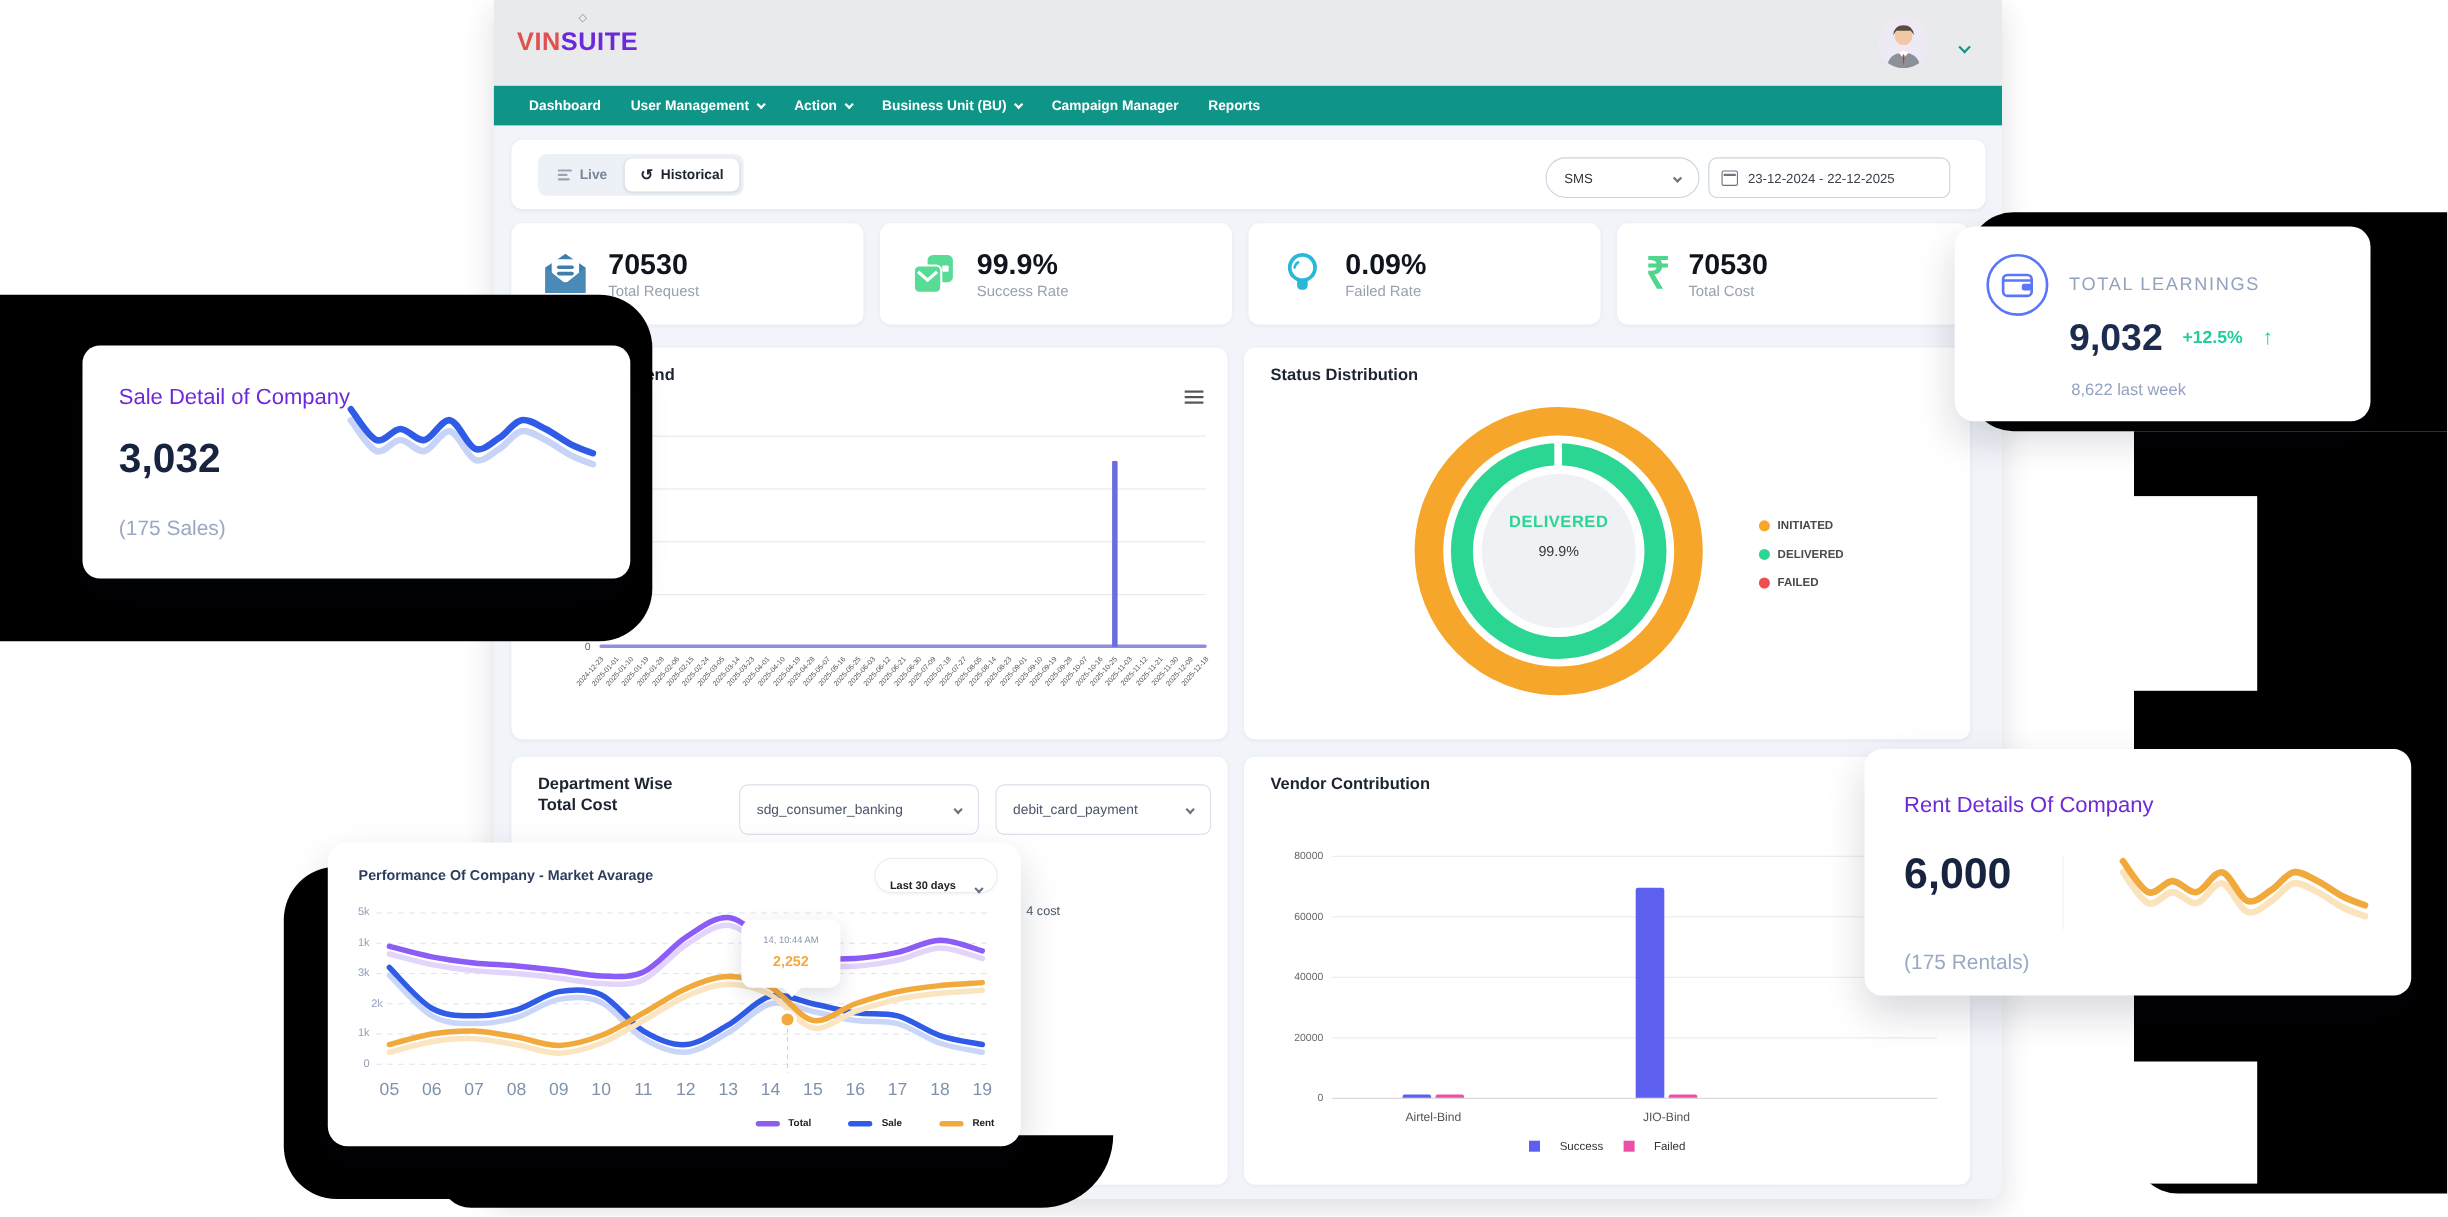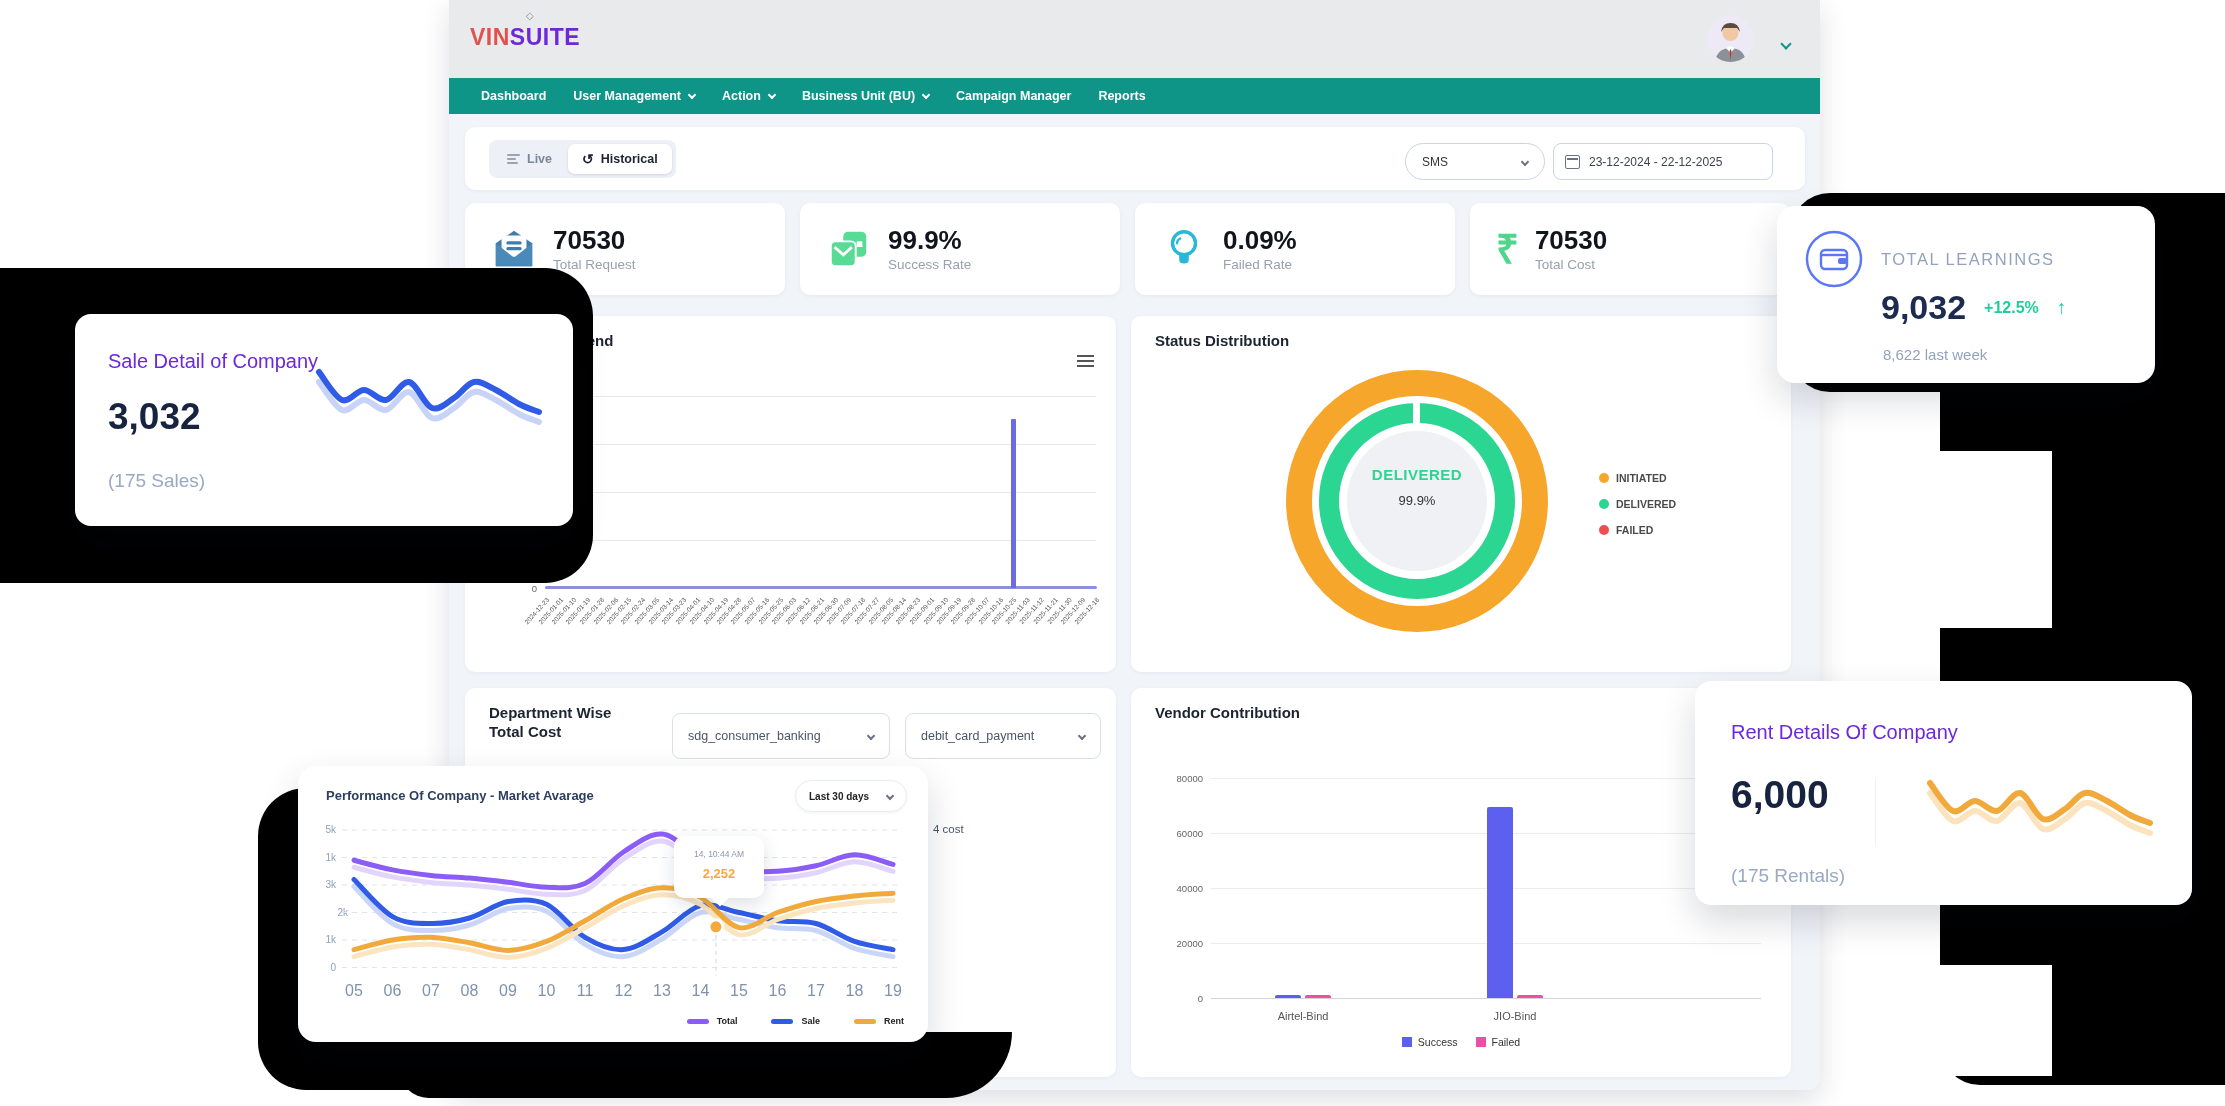--- a/index.html
+++ b/index.html
@@ -88,21 +88,21 @@
   .dept .c-title { line-height:1.25; }
   .dsel { position:absolute; height:46px; border:1px solid #D9DFEA; border-radius:8px; background:#fff; display:flex; align-items:center; justify-content:space-between; padding:0 15px; font-size:12.5px; color:#4A5568; cursor:pointer; }
   .dsel.one { left:207px; top:25px; width:218px; }
   .dsel.two { left:440px; top:25px; width:196px; }
   .frag { position:absolute; left:468px; top:135px; font-size:11.5px; color:#4A5568; }
 
   .vendor { left:682px; top:574px; width:660px; height:389px; }
   .vbar { position:absolute; }
   .vcat { position:absolute; width:140px; text-align:center; font-size:11px; color:#555; top:322px; }
   .legend-h { position:absolute; left:0; width:100%; top:348px; display:flex; justify-content:center; gap:18px; }
-  .legend-h .li { display:flex; align-items:center; gap:6px; font-size:10.5px; color:#333; }
+  .legend-h .li { display:flex; align-items:center; gap:18px; font-size:10.5px; color:#333; }
   .sq { width:10px; height:10px; }
 
   
   .float { position:absolute; background:#fff; border-radius:16px; z-index:4; box-shadow:0 16px 36px rgba(10,20,40,.16); }
   .sale { left:75px; top:314px; width:498px; height:212px; }
   .f-title { position:absolute; font-size:20px; color:#6d28d9; }
   .f-val { position:absolute; font-weight:bold; color:#17233F; }
   .f-sub { position:absolute; font-size:19px; color:#9AA9C3; }
 
   .tl { left:1777px; top:206px; width:378px; height:177px; border-radius:18px; }
@@ -112,21 +112,21 @@
   .tl-val { font-size:34px; font-weight:bold; color:#1D2B4F; }
   .tl-delta { font-size:16px; font-weight:bold; color:#1FCE9C; }
   .tl-arrow { font-size:19px; color:#1FCE9C; font-weight:bold; }
   .tl-sub { position:absolute; left:106px; top:140px; font-size:15px; color:#93A2BE; }
 
   .rent { left:1695px; top:681px; width:497px; height:224px; }
   .vdiv { position:absolute; left:180px; top:98px; width:1px; height:66px; background:#EEF1F6; }
 
   .perf { left:298px; top:766px; width:630px; height:276px; border-radius:18px; }
   .p-title { position:absolute; left:28px; top:22px; font-size:13px; font-weight:600; color:#2C3E5D; }
-  .p-range { position:absolute; left:497px; top:14px; width:112px; height:32px; border:1px solid #E8ECF3; border-radius:16px; box-shadow:0 1px 3px rgba(20,30,60,.06); display:flex; align-items:center; justify-content:space-between; padding:0 13px; font-size:10px; font-weight:600; color:#222; cursor:pointer; }
+  .p-range { position:absolute; left:497px; top:14px; width:112px; height:32px; border:1px solid #E8ECF3; border-radius:16px; box-shadow:0 1px 3px rgba(20,30,60,.06); display:flex; align-items:flex-end; justify-content:space-between; padding:0 13px; font-size:10px; font-weight:600; color:#222; cursor:pointer; }
   .p-ylab { position:absolute; width:30px; text-align:right; font-size:10px; color:#8FA0B8; }
   .p-xlab { position:absolute; top:216px; width:40px; text-align:center; font-size:16px; color:#7F92AD; }
   .p-legend { position:absolute; right:24px; top:250px; display:flex; gap:34px; }
   .p-legend .li { display:flex; align-items:center; gap:8px; font-size:9px; font-weight:bold; color:#222; }
   .pill { width:22px; height:5px; border-radius:3px; }
   .ttip { position:absolute; left:376px; top:70px; width:90px; height:62px; background:#fff; border-radius:10px; box-shadow:0 6px 18px rgba(30,45,80,.15); text-align:center; z-index:5; }
   .ttip:after { content:""; position:absolute; left:40px; bottom:-6px; width:12px; height:12px; background:#fff; transform:rotate(45deg); }
   .tt1 { font-size:8.5px; color:#8A97AD; margin-top:13px; }
   .tt2 { font-size:13px; font-weight:bold; color:#F5A83C; margin-top:7px; }
 </style>

